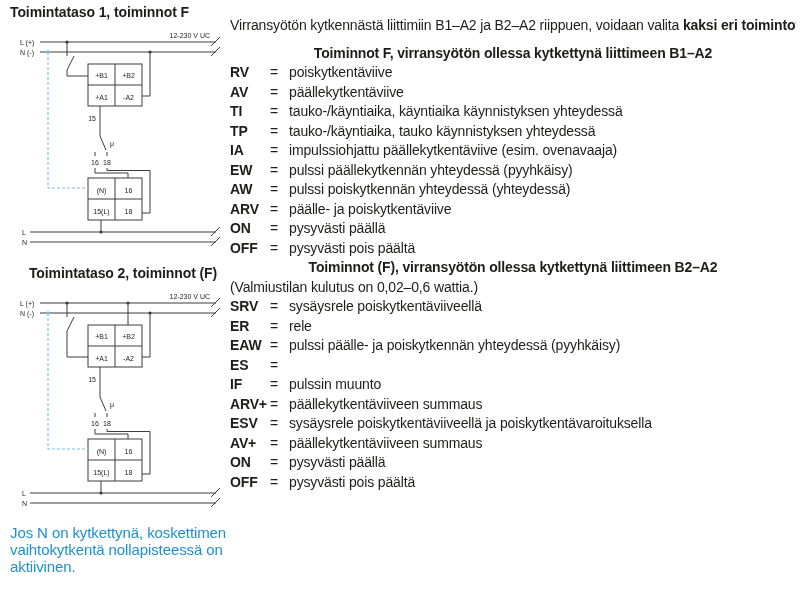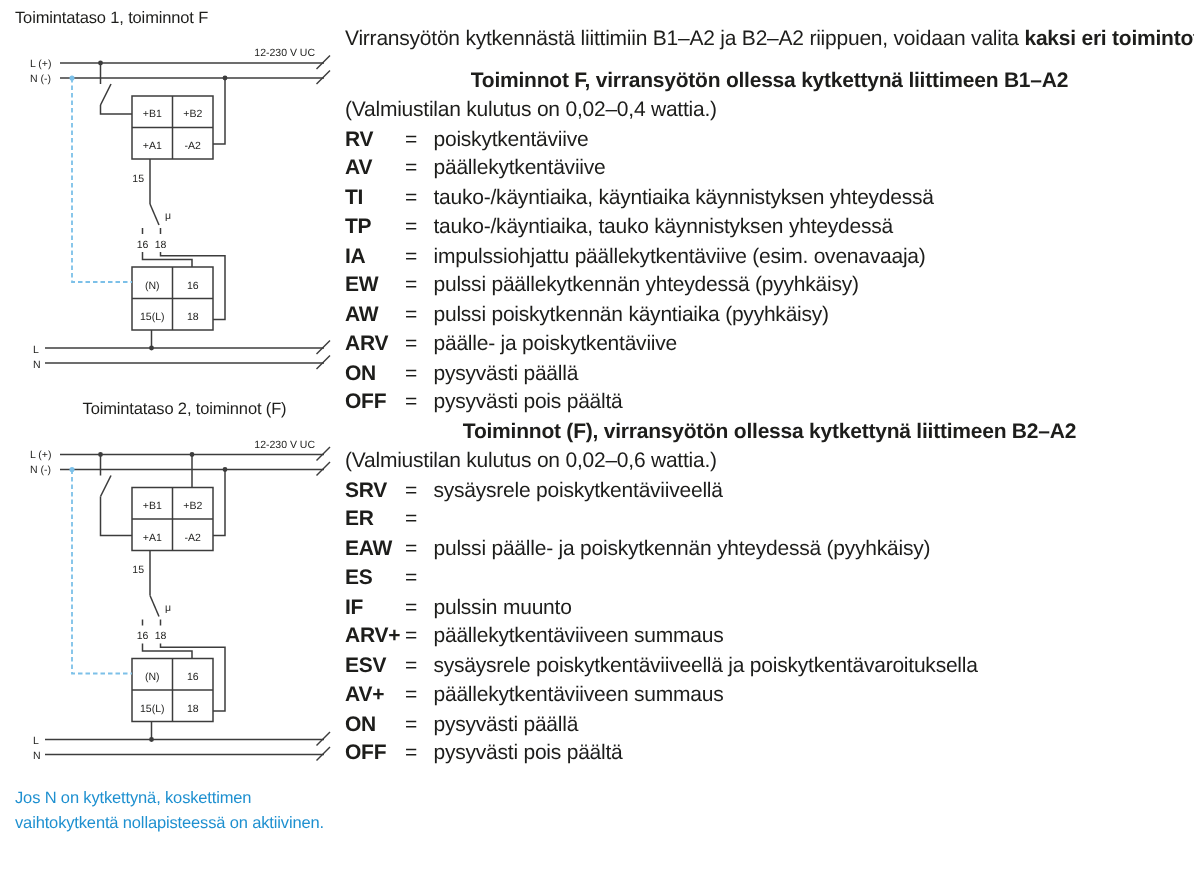--- a/index.html
+++ b/index.html
@@ -7,25 +7,25 @@
   body {
     background:#ffffff;
     font-family:"Liberation Sans", sans-serif;
     color:#1d1d1b;
     overflow:hidden;
   }
   .page { position:relative; width:800px; height:589px; background:#ffffff; }
 
   
   .left-col { position:absolute; left:10px; top:5px; width:226px; }
-  .dg-title { font-size:11px; font-weight:normal; letter-spacing:-0.1px; line-height:15px; }
+  .dg-title { font-size:14px; font-weight:bold; letter-spacing:-0.1px; line-height:15px; }
   .dg-title.second { margin-top:16px;text-align:center; }
   svg.diagram { display:block; margin-top:8px; }
   svg.diagram text { font-family:"Liberation Sans", sans-serif; font-size:7px; fill:#1d1d1b; }
-  .note { margin-top:13px; color:#1e90d0; font-size:11px; line-height:17px; width:218px; letter-spacing:-0.1px; }
+  .note { margin-top:13px; color:#1e90d0; font-size:15px; line-height:17px; width:218px; letter-spacing:-0.1px; }
 
   
   .right-col { position:absolute; left:230px; top:16px; width:566px; font-size:14px; line-height:19.5px; letter-spacing:-0.15px; }
   .intro { white-space:nowrap; margin-bottom:8px; overflow:hidden; }
   .intro b { letter-spacing:-0.15px; }
   .sec-heading { font-weight:bold; white-space:nowrap;text-align:center; }
   .sec-sub { white-space:nowrap; }
   .func-row { display:flex; }
   .func-row .code { width:40px; flex:none; font-weight:bold; }
   .func-row .eq { width:19px; flex:none; }
@@ -178,21 +178,20 @@
     </svg>
 
     <p class="note">Jos N on kytkettynä, koskettimen vaihtokytkentä nollapisteessä on aktiivinen.</p>
   </div>
 
   <div class="right-col">
 
     <p class="intro"><span>Virransyötön kytkennästä liittimiin B1–A2 ja B2–A2 riippuen, voidaan valita </span><b>kaksi eri toimintotasoa.</b></p>
 
     <div class="sec-heading">Toiminnot F, virransyötön ollessa kytkettynä liittimeen B1–A2</div>
-    <div class="sec-sub">(Valmiustilan kulutus on 0,02–0,4 wattia.)</div>
 
     <div class="func-row">
         <span class="code">RV</span>
         <span class="eq">=</span>
         <span class="desc">poiskytkentäviive</span>
       </div>
     <div class="func-row">
         <span class="code">AV</span>
         <span class="eq">=</span>
         <span class="desc">päällekytkentäviive</span>
@@ -213,21 +212,21 @@
         <span class="desc">impulssiohjattu päällekytkentäviive (esim. ovenavaaja)</span>
       </div>
     <div class="func-row">
         <span class="code">EW</span>
         <span class="eq">=</span>
         <span class="desc">pulssi päällekytkennän yhteydessä (pyyhkäisy)</span>
       </div>
     <div class="func-row">
         <span class="code">AW</span>
         <span class="eq">=</span>
-        <span class="desc">pulssi poiskytkennän käyntiaika (pyyhkäisy)</span>
+        <span class="desc">pulssi poiskytkennän yhteydessä (yhteydessä)</span>
       </div>
     <div class="func-row">
         <span class="code">ARV</span>
         <span class="eq">=</span>
         <span class="desc">päälle- ja poiskytkentäviive</span>
       </div>
     <div class="func-row">
         <span class="code">ON</span>
         <span class="eq">=</span>
         <span class="desc">pysyvästi päällä</span>
@@ -242,20 +241,21 @@
     <div class="sec-sub">(Valmiustilan kulutus on 0,02–0,6 wattia.)</div>
 
     <div class="func-row">
         <span class="code">SRV</span>
         <span class="eq">=</span>
         <span class="desc">sysäysrele poiskytkentäviiveellä</span>
       </div>
     <div class="func-row">
         <span class="code">ER</span>
         <span class="eq">=</span>
+        <span class="desc">rele</span>
       </div>
     <div class="func-row">
         <span class="code">EAW</span>
         <span class="eq">=</span>
         <span class="desc">pulssi päälle- ja poiskytkennän yhteydessä (pyyhkäisy)</span>
       </div>
     <div class="func-row">
         <span class="code">ES</span>
         <span class="eq">=</span>
       </div>

